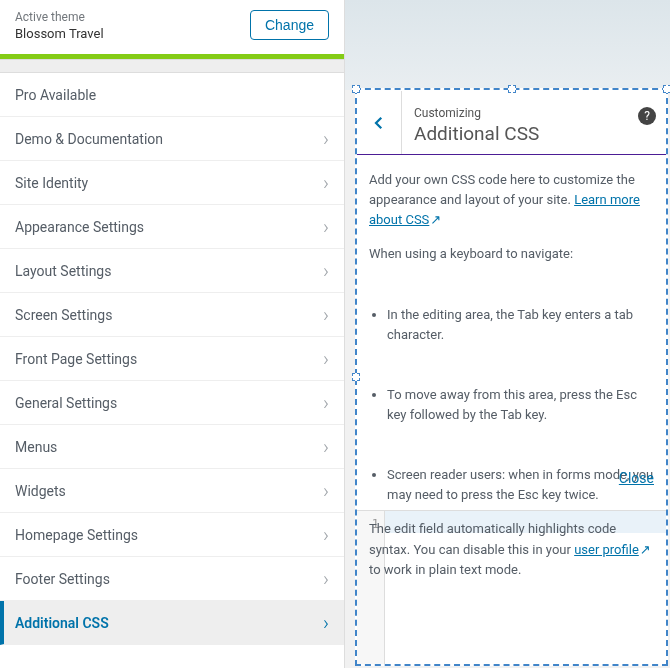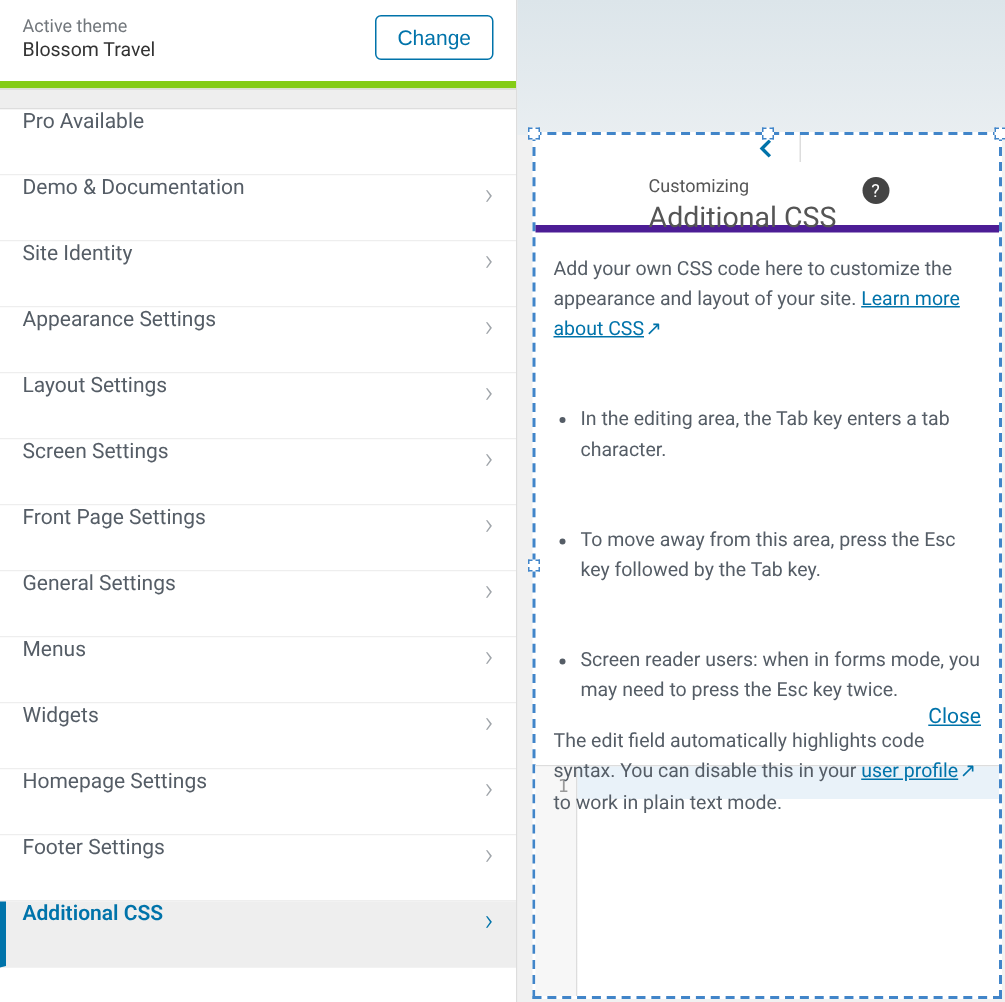--- a/index.html
+++ b/index.html
@@ -37,20 +37,21 @@
     background: #fff;
     border-radius: 4px;
     padding: 6px 14px;
     font-size: 14px;
     cursor: pointer;
   }
   .divider { height: 14px; background: #eee; border-bottom: 1px solid #ddd; border-top: 1px solid #ddd; }
   .menu-item {
     display: flex;
     justify-content: space-between;
+    align-items: center;
     padding: 0 15px;
     height: 44px;
     border-bottom: 1px solid #eee;
     background: #fff;
     cursor: pointer;
     font-size: 14px;
     color: #555d66;
   }
   .menu-item.pro { justify-content: space-between; }
   .pro-badge {
@@ -96,24 +97,23 @@
     width: 8px; height: 8px;
     background: #ffffff;
     border: 1px dashed #4185c9;
   }
   .dh-tl { top: -5px; left: -5px; }
   .dh-tm { top: -5px; left: 50%; margin-left: -4px; }
   .dh-tr { top: -5px; right: -5px; }
   .dh-ml { top: 50%; left: -5px; margin-top: -4px; }
   .detail-header {
     display: flex;
-    align-items: center;
-    border-bottom: 5px solid #4c1d95;
+    align-items: flex-end;
+    border-bottom: 1px solid #4c1d95;
     height: 65px;
-    flex-direction: column;
   }
   .back-btn {
     width: 45px;
     height: 63px;
     display: flex;
     align-items: center;
     justify-content: center;
     border-right: 1px solid #ddd;
     cursor: pointer;
     color: #0073aa;
@@ -270,20 +270,21 @@
         <div class="customizing">Customizing</div>
         <div class="title">Additional CSS</div>
         <div class="help-icon">?</div>
       </div>
     </div>
 
     <div class="detail-body">
       <p>
         <span>Add your own CSS code here to customize the appearance and layout of your site. </span><a><span>Learn more about CSS</span></a><span class="ext-icon">↗</span>
       </p>
+      <p>When using a keyboard to navigate:</p>
       <ul>
         <li>In the editing area, the Tab key enters a tab character.</li>
         <li>To move away from this area, press the Esc key followed by the Tab key.</li>
         <li>Screen reader users: when in forms mode, you may need to press the Esc key twice.</li>
       </ul>
       <p>
         <span>The edit field automatically highlights code syntax. You can disable this in your </span><a><span>user profile</span></a><span class="ext-icon">↗</span><span> to work in plain text mode.</span>
       </p>
       <a class="close-link">Close</a>
     </div>

